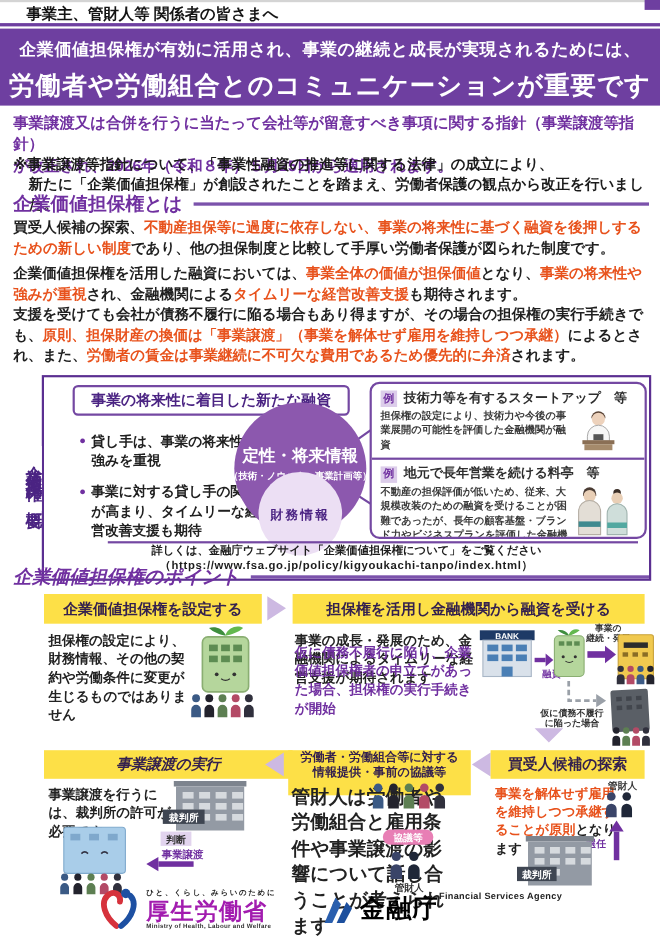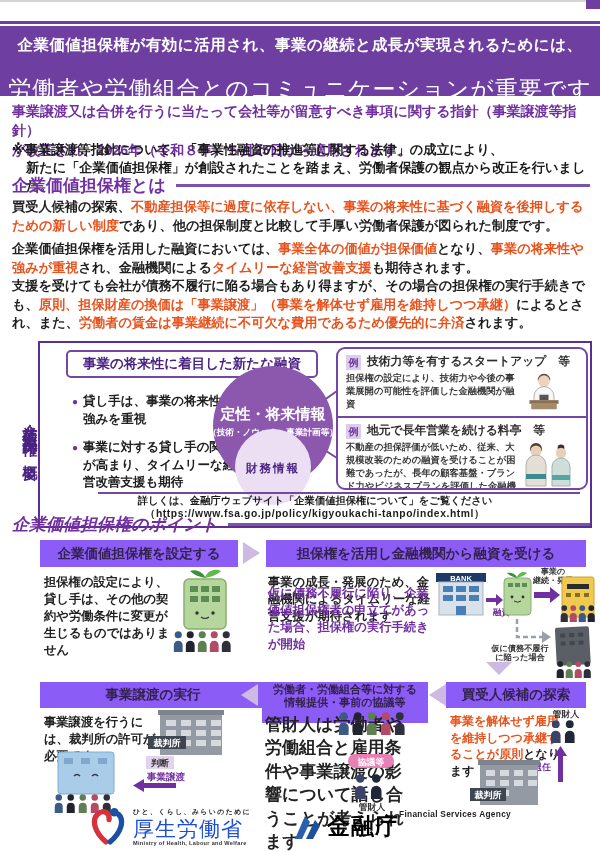--- a/index.html
+++ b/index.html
@@ -9,21 +9,21 @@
   
   .seg-plain{color:#1f1f1f;}
   .seg-red{color:#e8521c;}
   
   .topline{top:0;left:0;width:600px;height:2px;background:#d4d4d4;}
   .corner{top:0;left:586px;width:14px;height:9px;background:#6e3fa0;}
   .audience{top:4px;left:24px;font-size:14px;font-weight:bold;color:#141414;}
   .rule{top:21px;left:0;width:600px;height:3px;background:#6e3fa0;}
   .banner{top:26px;left:0;width:600px;height:70px;background:#6e3fa0;color:#fff;text-align:center;}
   .banner .l1{margin-top:9px;font-size:15.5px;font-weight:bold;letter-spacing:.5px;text-align:center;}
-  .banner .l2{margin-top:18px;font-size:23px;font-weight:normal;letter-spacing:1px;}
+  .banner .l2{margin-top:6px;font-size:23px;font-weight:bold;letter-spacing:1px;}
   .lead{top:102px;left:12px;width:578px;font-size:14px;font-weight:bold;color:#7030a0;line-height:1.38;}
   .note{top:141px;left:12px;width:578px;font-size:13.2px;font-weight:bold;color:#1b1b1b;line-height:1.35;}
   .note .ind{padding-left:14px;}
   .sec-head{display:flex;align-items:center;gap:10px;width:578px;}
   .sec-head .t{font-size:17px;font-weight:bold;color:#7030a0;white-space:nowrap;}
   .sec-head .line{flex:1;height:2.5px;background:#7b52ab;}
   .para{left:12px;width:578px;font-size:13.2px;font-weight:bold;line-height:1.42;}
   
   .ovbox{top:341px;left:38px;width:554px;height:187px;border:2.5px solid #5b2f91;box-sizing:border-box;}
   .sidelabel{left:-17px;top:50%;transform:translateY(-50%);writing-mode:vertical-rl;text-orientation:upright;
@@ -37,35 +37,35 @@
   .exhead{display:flex;align-items:center;gap:6px;margin:5px 8px 2px 8px;}
   .exbadge{width:15px;height:15px;background:#dccdea;color:#7030a0;font-size:10px;font-weight:bold;text-align:center;line-height:15px;flex:none;}
   .extitle{font-size:11.8px;font-weight:bold;color:#2e2e2e;white-space:nowrap;}
   .exrow{display:flex;margin:0 8px;gap:4px;}
   .exdesc{width:172px;font-size:9.3px;font-weight:bold;color:#3a3a3a;line-height:1.4;}
   .exdivider{height:0;border-top:2px solid #7448a2;margin:4px 0 0 0;}
   .moreline{left:58px;right:10px;bottom:32px;border-top:2px solid #7448a2;}
   .more1{left:0;right:0;bottom:18px;text-align:center;font-size:10.3px;font-weight:bold;color:#1c1c1c;}
   .more2{left:0;right:0;bottom:5px;text-align:center;font-size:10.3px;font-weight:bold;color:#1c1c1c;letter-spacing:.6px;}
   
-  .stephead{background:#8b5cf6;color:#34214e;font-weight:bold;text-align:center;box-sizing:border-box;}
+  .stephead{background:#fde047;color:#34214e;font-weight:bold;text-align:center;box-sizing:border-box;}
   .h1line{height:27px;line-height:27px;font-size:13.5px;}
   .h2line{height:41px;font-size:11px;line-height:12.5px;padding-top:1px;}
   .arr-r{width:0;height:0;border-top:11px solid transparent;border-bottom:11px solid transparent;border-left:17px solid #cdb9e2;}
   .arr-l{width:0;height:0;border-top:11px solid transparent;border-bottom:11px solid transparent;border-right:17px solid #cdb9e2;}
   .arr-d{width:0;height:0;border-left:13px solid transparent;border-right:13px solid transparent;border-top:13px solid #cdb9e2;}
   .stepbody{font-size:12.3px;font-weight:bold;color:#222;line-height:1.38;}
   .ptext{color:#7030a0;}
   svg text{font-family:"Liberation Sans","DejaVu Sans",sans-serif;font-weight:bold;}
   
   .footer{left:0;bottom:6px;width:600px;display:flex;justify-content:center;align-items:center;gap:42px;}
   .mhlw{display:flex;align-items:center;gap:6px;}
   .mhlw .col{display:flex;flex-direction:column;}
   .mhlw .tag{font-size:6.8px;font-weight:bold;color:#222;letter-spacing:1.5px;}
-  .mhlw .name{font-size:21px;font-weight:normal;color:#1d4ed8;line-height:1.1;letter-spacing:1px;}
+  .mhlw .name{font-size:21px;font-weight:bold;color:#a21caf;line-height:1.1;letter-spacing:1px;}
   .mhlw .en{font-size:5.6px;font-weight:bold;color:#333;letter-spacing:.3px;}
   .fsa{display:flex;flex-direction:row;}
   .fsa .row{display:flex;align-items:center;gap:4px;}
   .fsa .name{font-size:23px;font-weight:bold;color:#000;letter-spacing:1px;}
   .fsa .en{font-size:8.3px;font-weight:bold;color:#222;margin-top:-2px;letter-spacing:.3px;}
 </style>
 </head>
 <body>
 
 <svg width="0" height="0" style="position:absolute">
@@ -74,20 +74,21 @@
         <circle cx="5" cy="3.6" r="3.4"></circle>
         <path d="M0.8 20 v-6.5 a4.2 4.2 0 0 1 8.4 0 V20 z"></path>
       </g>
   </defs>
 </svg>
 
 <div id="page">
 
   <div class="abs topline"></div>
   <div class="abs corner"></div>
+  <div class="abs audience">事業主、管財人等 関係者の皆さまへ</div>
   <div class="abs rule"></div>
 
   <div class="abs banner">
     <div class="l1">企業価値担保権が有効に活用され、事業の継続と成長が実現されるためには、</div>
     <div class="l2">労働者や労働組合とのコミュニケーションが重要です</div>
   </div>
 
   <div class="abs lead">
     <div>事業譲渡又は合併を行うに当たって会社等が留意すべき事項に関する指針（事業譲渡等指針）</div>
     <div>が改正され、2026年（令和８年）５月25日から適用されます。</div>
@@ -175,21 +176,21 @@
 
   <div class="abs sec-head" style="top:513px;left:12px;font-style:italic;">
     <span class="t">企業価値担保権のポイント</span>
     <span class="line"></span>
   </div>
 
   <div class="abs stephead h1line" style="top:540px;left:40px;width:198px;">企業価値担保権を設定する</div>
   <div class="abs arr-r" style="top:542px;left:243px;"></div>
   <div class="abs stephead h1line" style="top:540px;left:266px;width:320px;">担保権を活用し金融機関から融資を受ける</div>
 
-  <div class="abs stepbody" style="top:574px;left:44px;width:136px;">担保権の設定により、貸し手は、その他の契約や労働条件に変更が生じるものではありません</div>
+  <div class="abs stepbody" style="top:574px;left:44px;width:136px;">担保権の設定により、財務情報、その他の契約や労働条件に変更が生じるものではありません</div>
   <svg class="abs" style="top:568px;left:172px;" width="66" height="86" viewBox="0 0 66 86">
     <path d="M33 9 C30 3 23 1 18 3 C22 7 28 9 33 10 Z" fill="#3e8e3e"></path>
     <path d="M33 9 C36 2 44 0 49 3 C45 7 38 9 33 10 Z" fill="#63b84e"></path>
     <rect x="12" y="11" width="42" height="50" rx="5" fill="#b5d69c" stroke="#8aae72" stroke-width="1.5"></rect>
     <rect x="18" y="18" width="8" height="6" fill="#5d8c52"></rect>
       <rect x="29" y="18" width="8" height="6" fill="#5d8c52"></rect>
       <rect x="40" y="18" width="8" height="6" fill="#5d8c52"></rect>
     <rect x="18" y="28" width="8" height="6" fill="#5d8c52"></rect>
       <rect x="29" y="28" width="8" height="6" fill="#5d8c52"></rect>
       <rect x="40" y="28" width="8" height="6" fill="#5d8c52"></rect>
@@ -262,21 +263,21 @@
         <rect x="143" y="76" width="5" height="4" fill="#42464d"></rect>
     </g>
     <use href="#pp" fill="#23232d" transform="translate(120,96) scale(0.85)"></use>
     <use href="#pp" fill="#5d7f52" transform="translate(129,96) scale(0.85)"></use>
     <use href="#pp" fill="#b34a66" transform="translate(138,96) scale(0.85)"></use>
     <use href="#pp" fill="#30303d" transform="translate(147,96) scale(0.85)"></use>
   </svg>
 
   <div class="abs arr-d" style="top:662px;left:486px;"></div>
 
-  <div class="abs stephead h1line" style="top:682px;left:40px;width:226px;height:26px;line-height:26px;">事業譲渡の実行</div>
+  <div class="abs stephead h1line" style="top:682px;left:40px;width:226px;height:26px;line-height:26px;font-style:italic;">事業譲渡の実行</div>
   <div class="abs arr-l" style="top:684px;left:241px;"></div>
   <div class="abs stephead h2line" style="top:682px;left:262px;width:166px;">
     <div>労働者・労働組合等に対する</div>
     <div>情報提供・事前の協議等</div>
   </div>
   <div class="abs arr-l" style="top:684px;left:429px;"></div>
   <div class="abs stephead h1line" style="top:682px;left:446px;width:140px;height:26px;line-height:26px;">買受人候補の探索</div>
 
   <div class="abs stepbody" style="top:714px;left:44px;width:112px;">事業譲渡を行うには、裁判所の許可が必要です</div>
   <svg class="abs" style="top:710px;left:48px;" width="190" height="104" viewBox="0 0 190 104">

